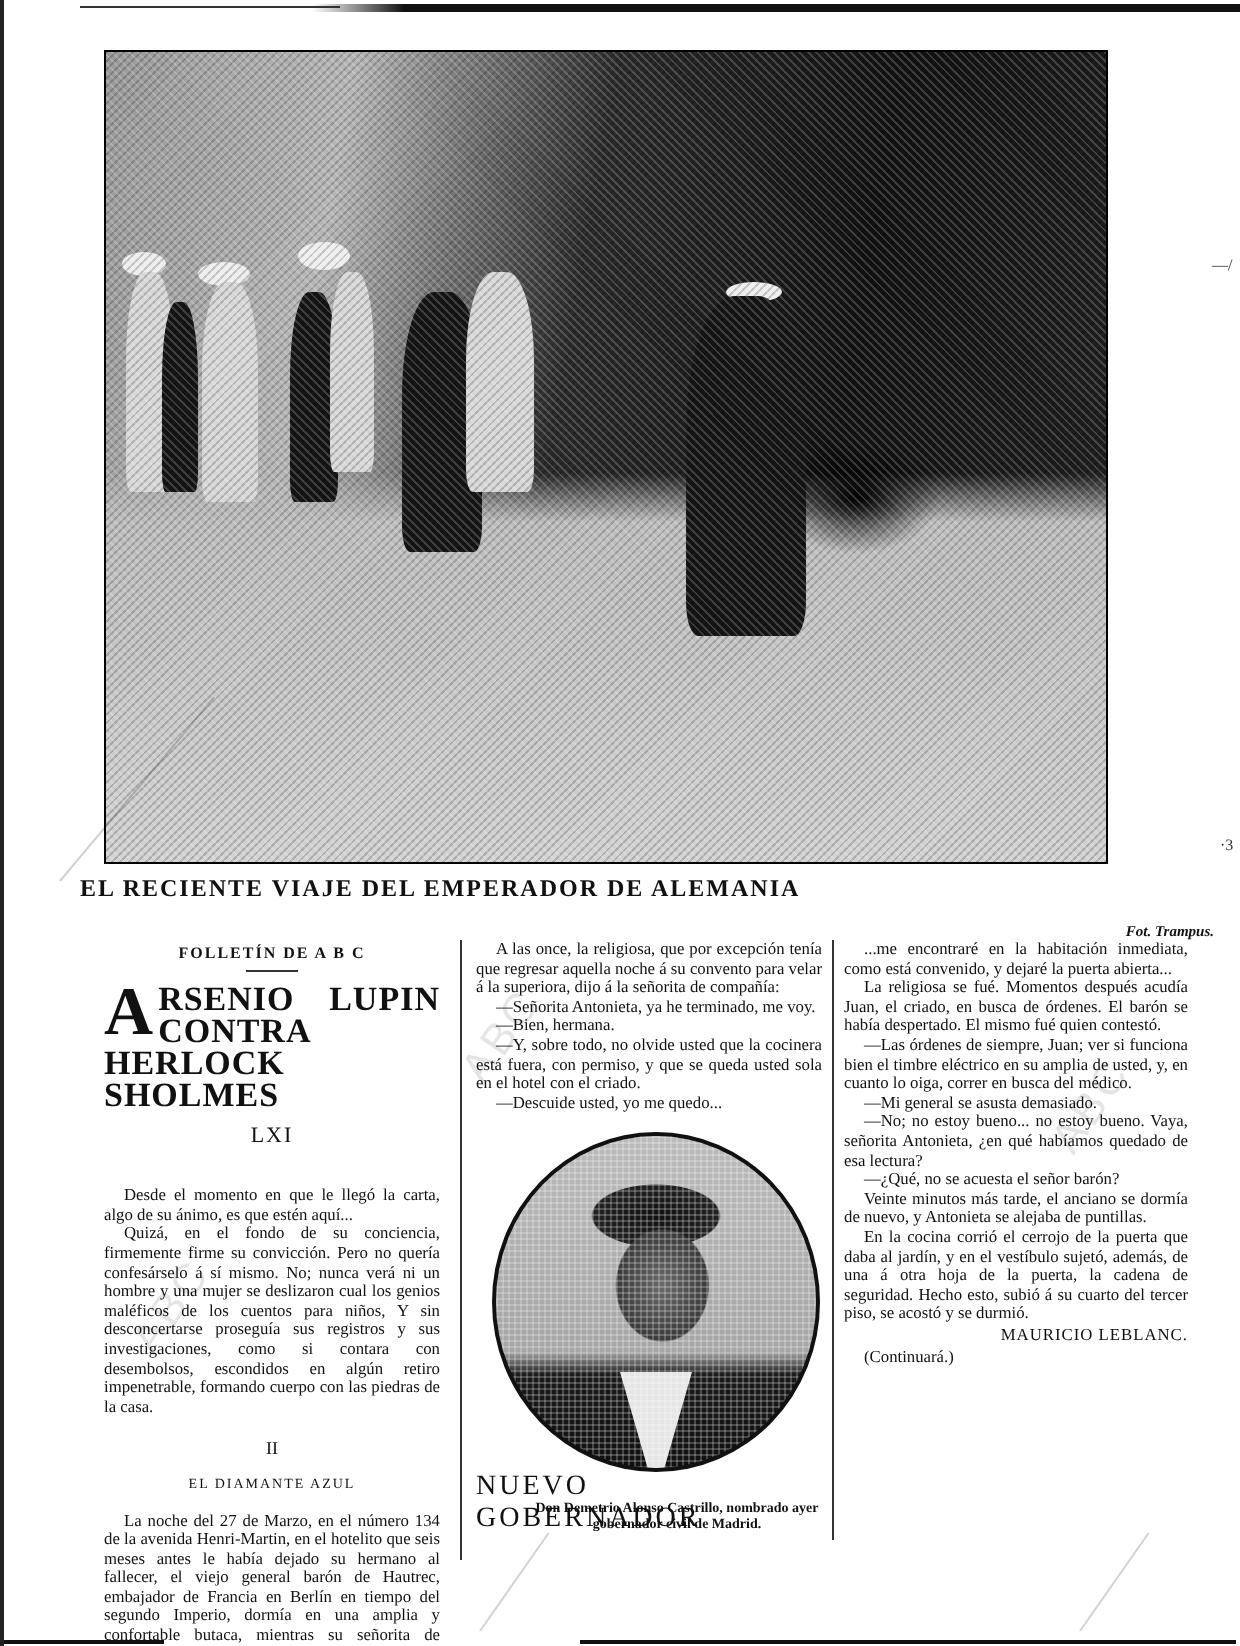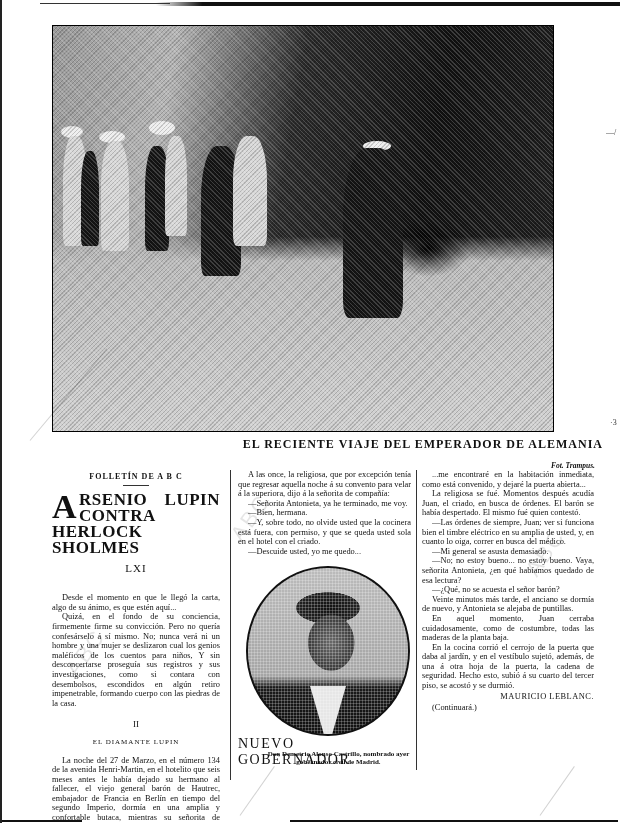--- a/index.html
+++ b/index.html
@@ -22,21 +22,21 @@
   .photo::after {
     content: ""; position: absolute; inset: 0;
     background-image:
       repeating-linear-gradient(45deg, rgba(255,255,255,0.18) 0 1px, transparent 1px 3px),
       repeating-linear-gradient(-45deg, rgba(0,0,0,0.18) 0 1px, transparent 1px 3px);
   }
   .figure { position: absolute; background: #151515; border-radius: 40% 40% 10% 10%; }
   .figure.light { background: #d8d8d8; }
   .hat { position: absolute; background: #eee; border-radius: 50%; }
 
-  .caption-block { position: absolute; left: 28px; top: 437px; width: 575px; text-align: right; }
+  .caption-block { position: absolute; left: 40px; top: 437px; width: 575px; text-align: left; }
   .caption-title { font-family: "Liberation Serif", serif; font-weight: bold; font-size: 12px; letter-spacing: 1px; }
   .caption-sub { font-size: 7.5px; font-weight: bold; margin-top: 1px; line-height: 9px; }
   .caption-credit { position: absolute; right: 8px; top: 24px; font-size: 7.5px; font-style: italic; font-weight: bold; }
 
   .col { position: absolute; top: 470px; font-size: 8.4px; line-height: 9.6px; text-align: justify; }
   .col1 { left: 52px; width: 168px; }
   .col2 { left: 238px; width: 173px; }
   .col3 { left: 422px; width: 172px; }
   .col-rule { position: absolute; top: 470px; width: 1px; background: #333; }
 
@@ -110,21 +110,21 @@
   <div class="small-rule"></div>
   <div class="headline">
     <span class="dropcap">A</span>
     <span>RSENIO LUPIN CONTRA HERLOCK SHOLMES</span>
   </div>
   <div style="clear:both"></div>
   <div class="chapter">LXI</div>
   <p>Desde el momento en que le llegó la carta, algo de su ánimo, es que estén aquí...</p>
   <p>Quizá, en el fondo de su conciencia, firmemente firme su convicción. Pero no quería confesárselo á sí mismo. No; nunca verá ni un hombre y una mujer se deslizaron cual los genios maléficos de los cuentos para niños, Y sin desconcertarse proseguía sus registros y sus investigaciones, como si contara con desembolsos, escondidos en algún retiro impenetrable, formando cuerpo con las piedras de la casa.</p>
   <div class="section-num">II</div>
-  <div class="section-title">EL DIAMANTE LUPIN</div>
+  <div class="section-title">EL DIAMANTE AZUL</div>
   <p>La noche del 27 de Marzo, en el número 134 de la avenida Henri-Martin, en el hotelito que seis meses antes le había dejado su hermano al fallecer, el viejo general barón de Hautrec, embajador de Francia en Berlín en tiempo del segundo Imperio, dormía en una amplia y confortable butaca, mientras su señorita de compañía leía para él en voz alta, y sor Augusta le calentaba la cama y preparaba la lamparilla.</p>
 </div>
 
 <div class="col-rule" style="left:230px;height:310px;"></div>
 
 <div class="col col2">
   <p>A las once, la religiosa, que por excepción tenía que regresar aquella noche á su convento para velar á la superiora, dijo á la señorita de compañía:</p>
   <p>—Señorita Antonieta, ya he terminado, me voy.</p>
   <p>—Bien, hermana.</p>
   <p>—Y, sobre todo, no olvide usted que la cocinera está fuera, con permiso, y que se queda usted sola en el hotel con el criado.</p>
@@ -140,21 +140,20 @@
 <div class="col-rule" style="left:416px;height:300px;"></div>
 
 <div class="col col3">
   <p>...me encontraré en la habitación inmediata, como está convenido, y dejaré la puerta abierta...</p>
   <p>La religiosa se fué. Momentos después acudía Juan, el criado, en busca de órdenes. El barón se había despertado. El mismo fué quien contestó.</p>
   <p>—Las órdenes de siempre, Juan; ver si funciona bien el timbre eléctrico en su amplia de usted, y, en cuanto lo oiga, correr en busca del médico.</p>
   <p>—Mi general se asusta demasiado.</p>
   <p>—No; no estoy bueno... no estoy bueno. Vaya, señorita Antonieta, ¿en qué habíamos quedado de esa lectura?</p>
   <p>—¿Qué, no se acuesta el señor barón?</p>
   <p>Veinte minutos más tarde, el anciano se dormía de nuevo, y Antonieta se alejaba de puntillas.</p>
-  <p>En aquel momento, Juan cerraba cuidadosamente, como de costumbre, todas las maderas de la planta baja.</p>
   <p>En la cocina corrió el cerrojo de la puerta que daba al jardín, y en el vestíbulo sujetó, además, de una á otra hoja de la puerta, la cadena de seguridad. Hecho esto, subió á su cuarto del tercer piso, se acostó y se durmió.</p>
   <div class="signature">MAURICIO LEBLANC.</div>
   <div class="continua">(Continuará.)</div>
 </div>
 
 <div class="watermark" style="left:60px;top:640px;">ABC</div>
 <div class="watermark" style="left:225px;top:505px;">ABC</div>
 <div class="watermark" style="left:520px;top:540px;">ABC</div>
 <div class="wm-line" style="left:30px;top:440px;width:120px;transform:rotate(-50deg);"></div>
 <div class="wm-line" style="left:240px;top:815px;width:60px;transform:rotate(-55deg);"></div>

